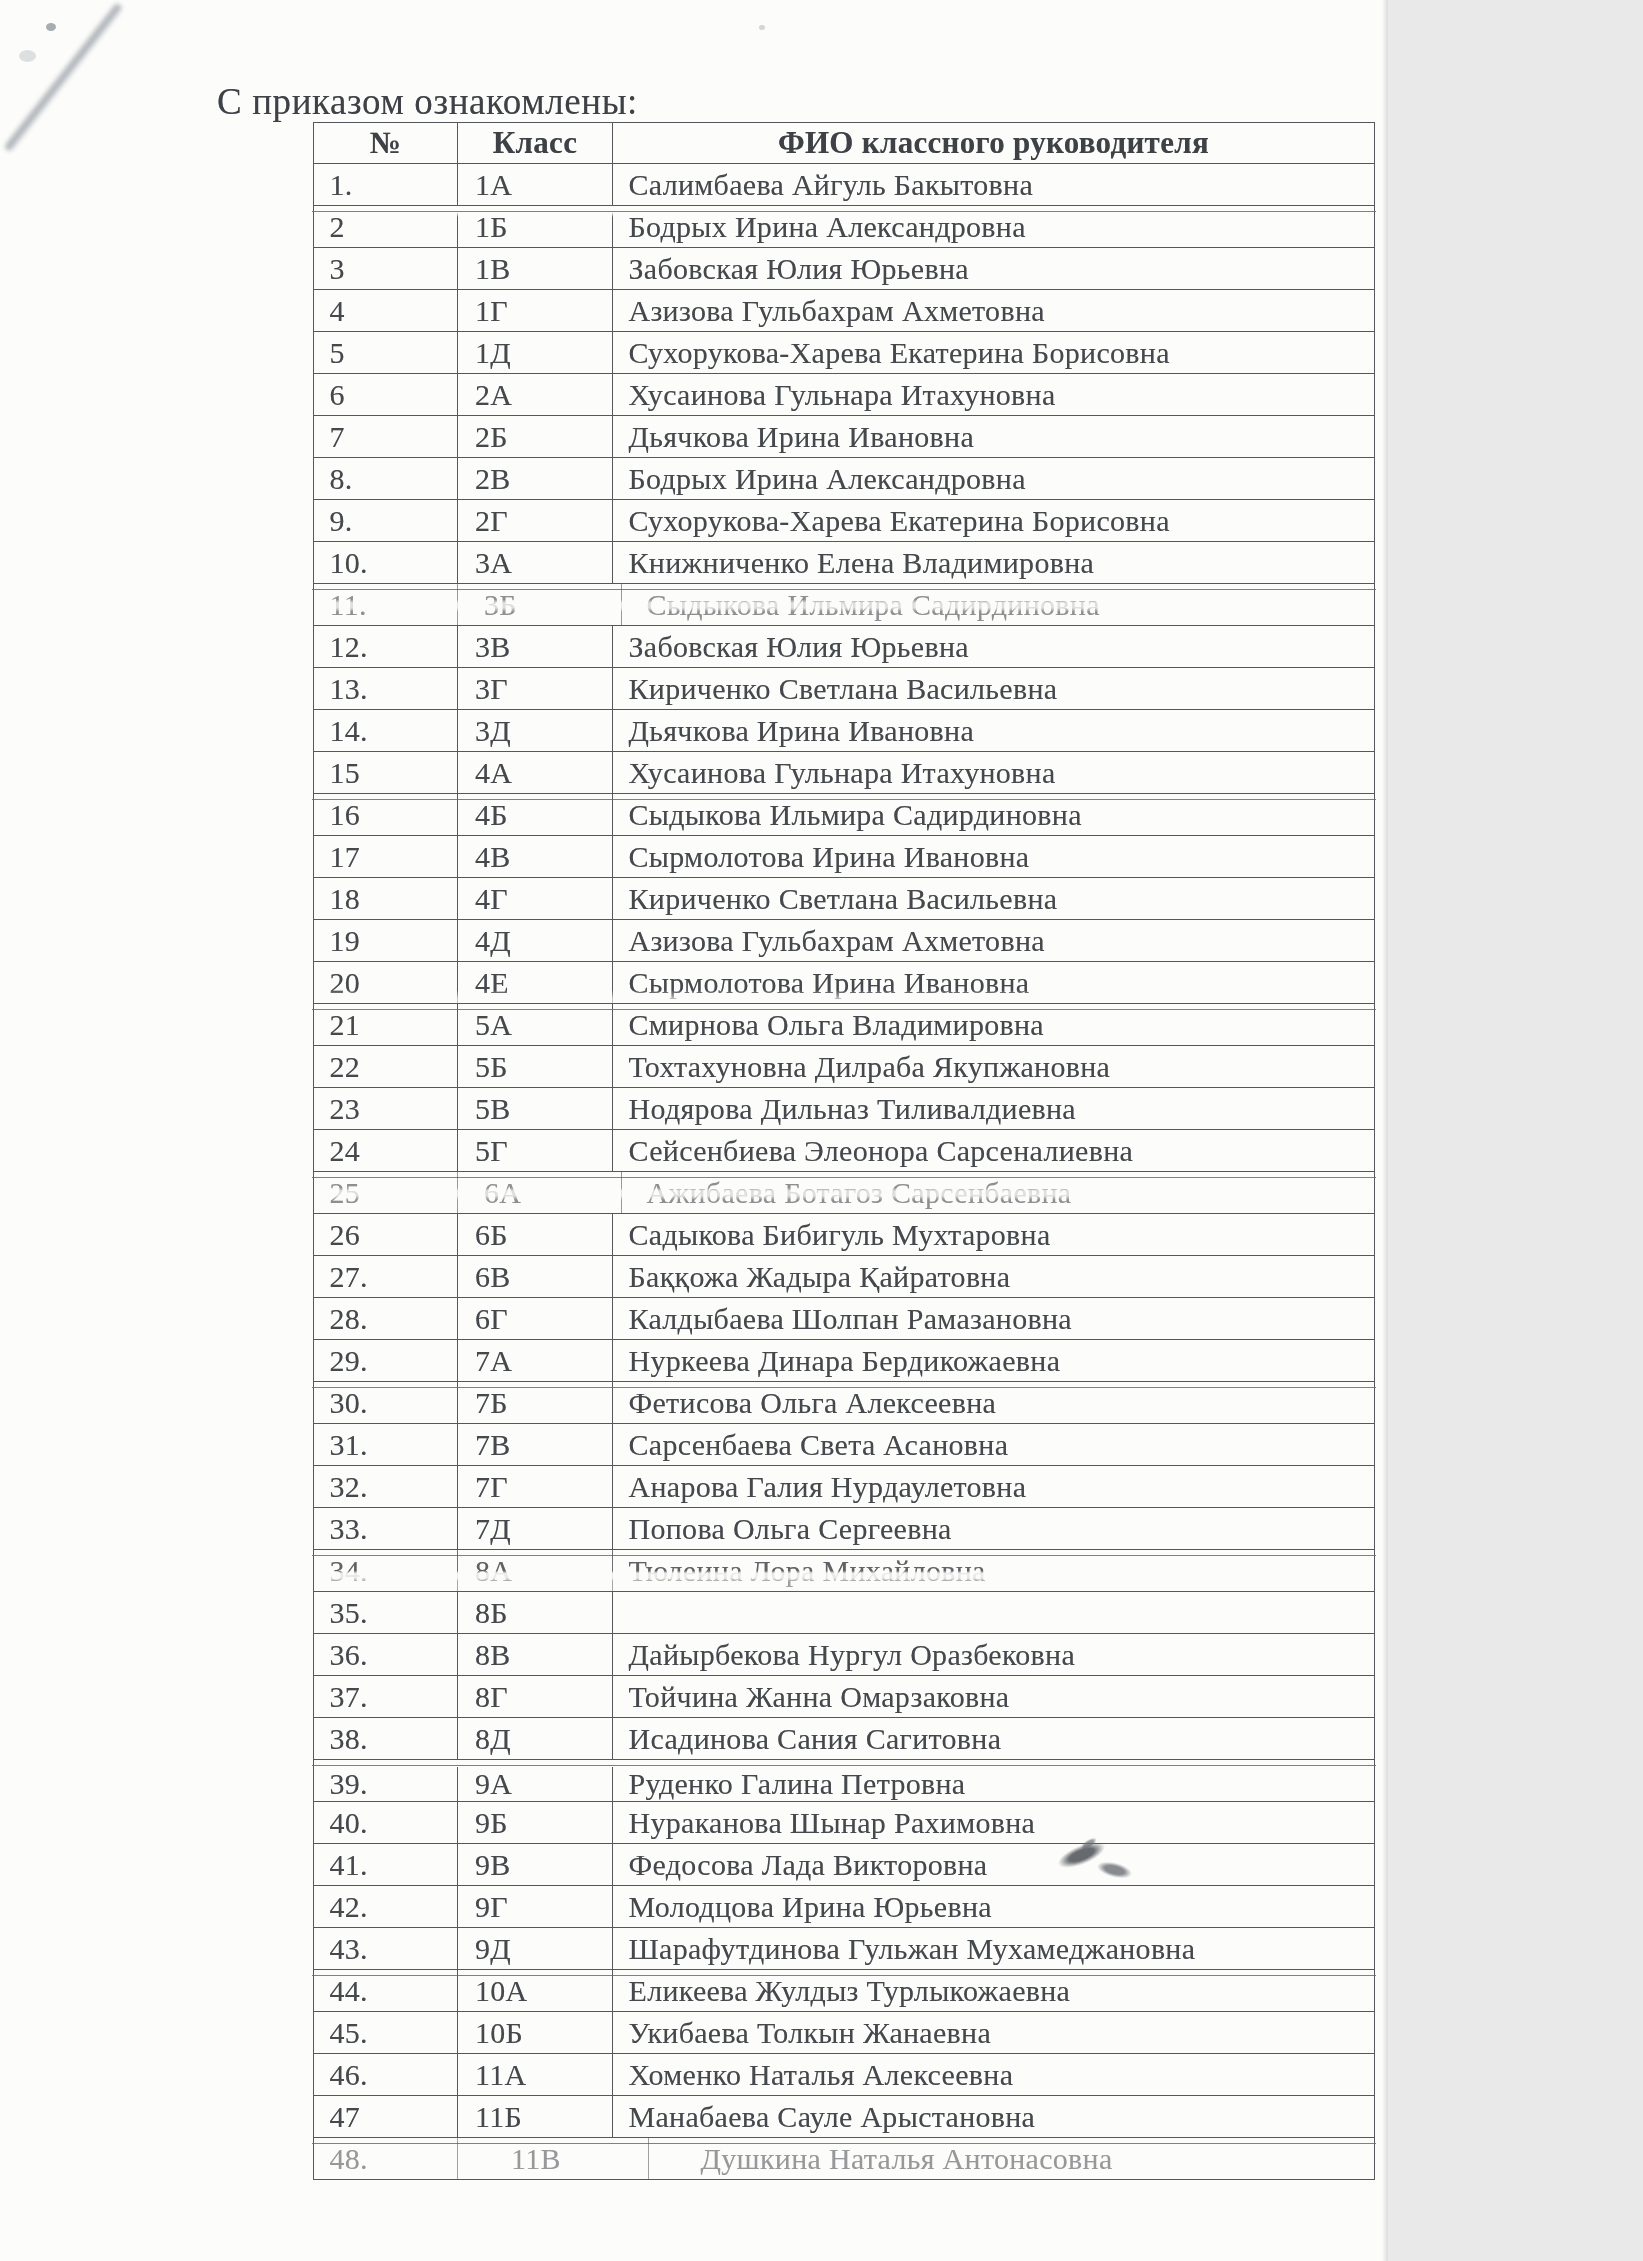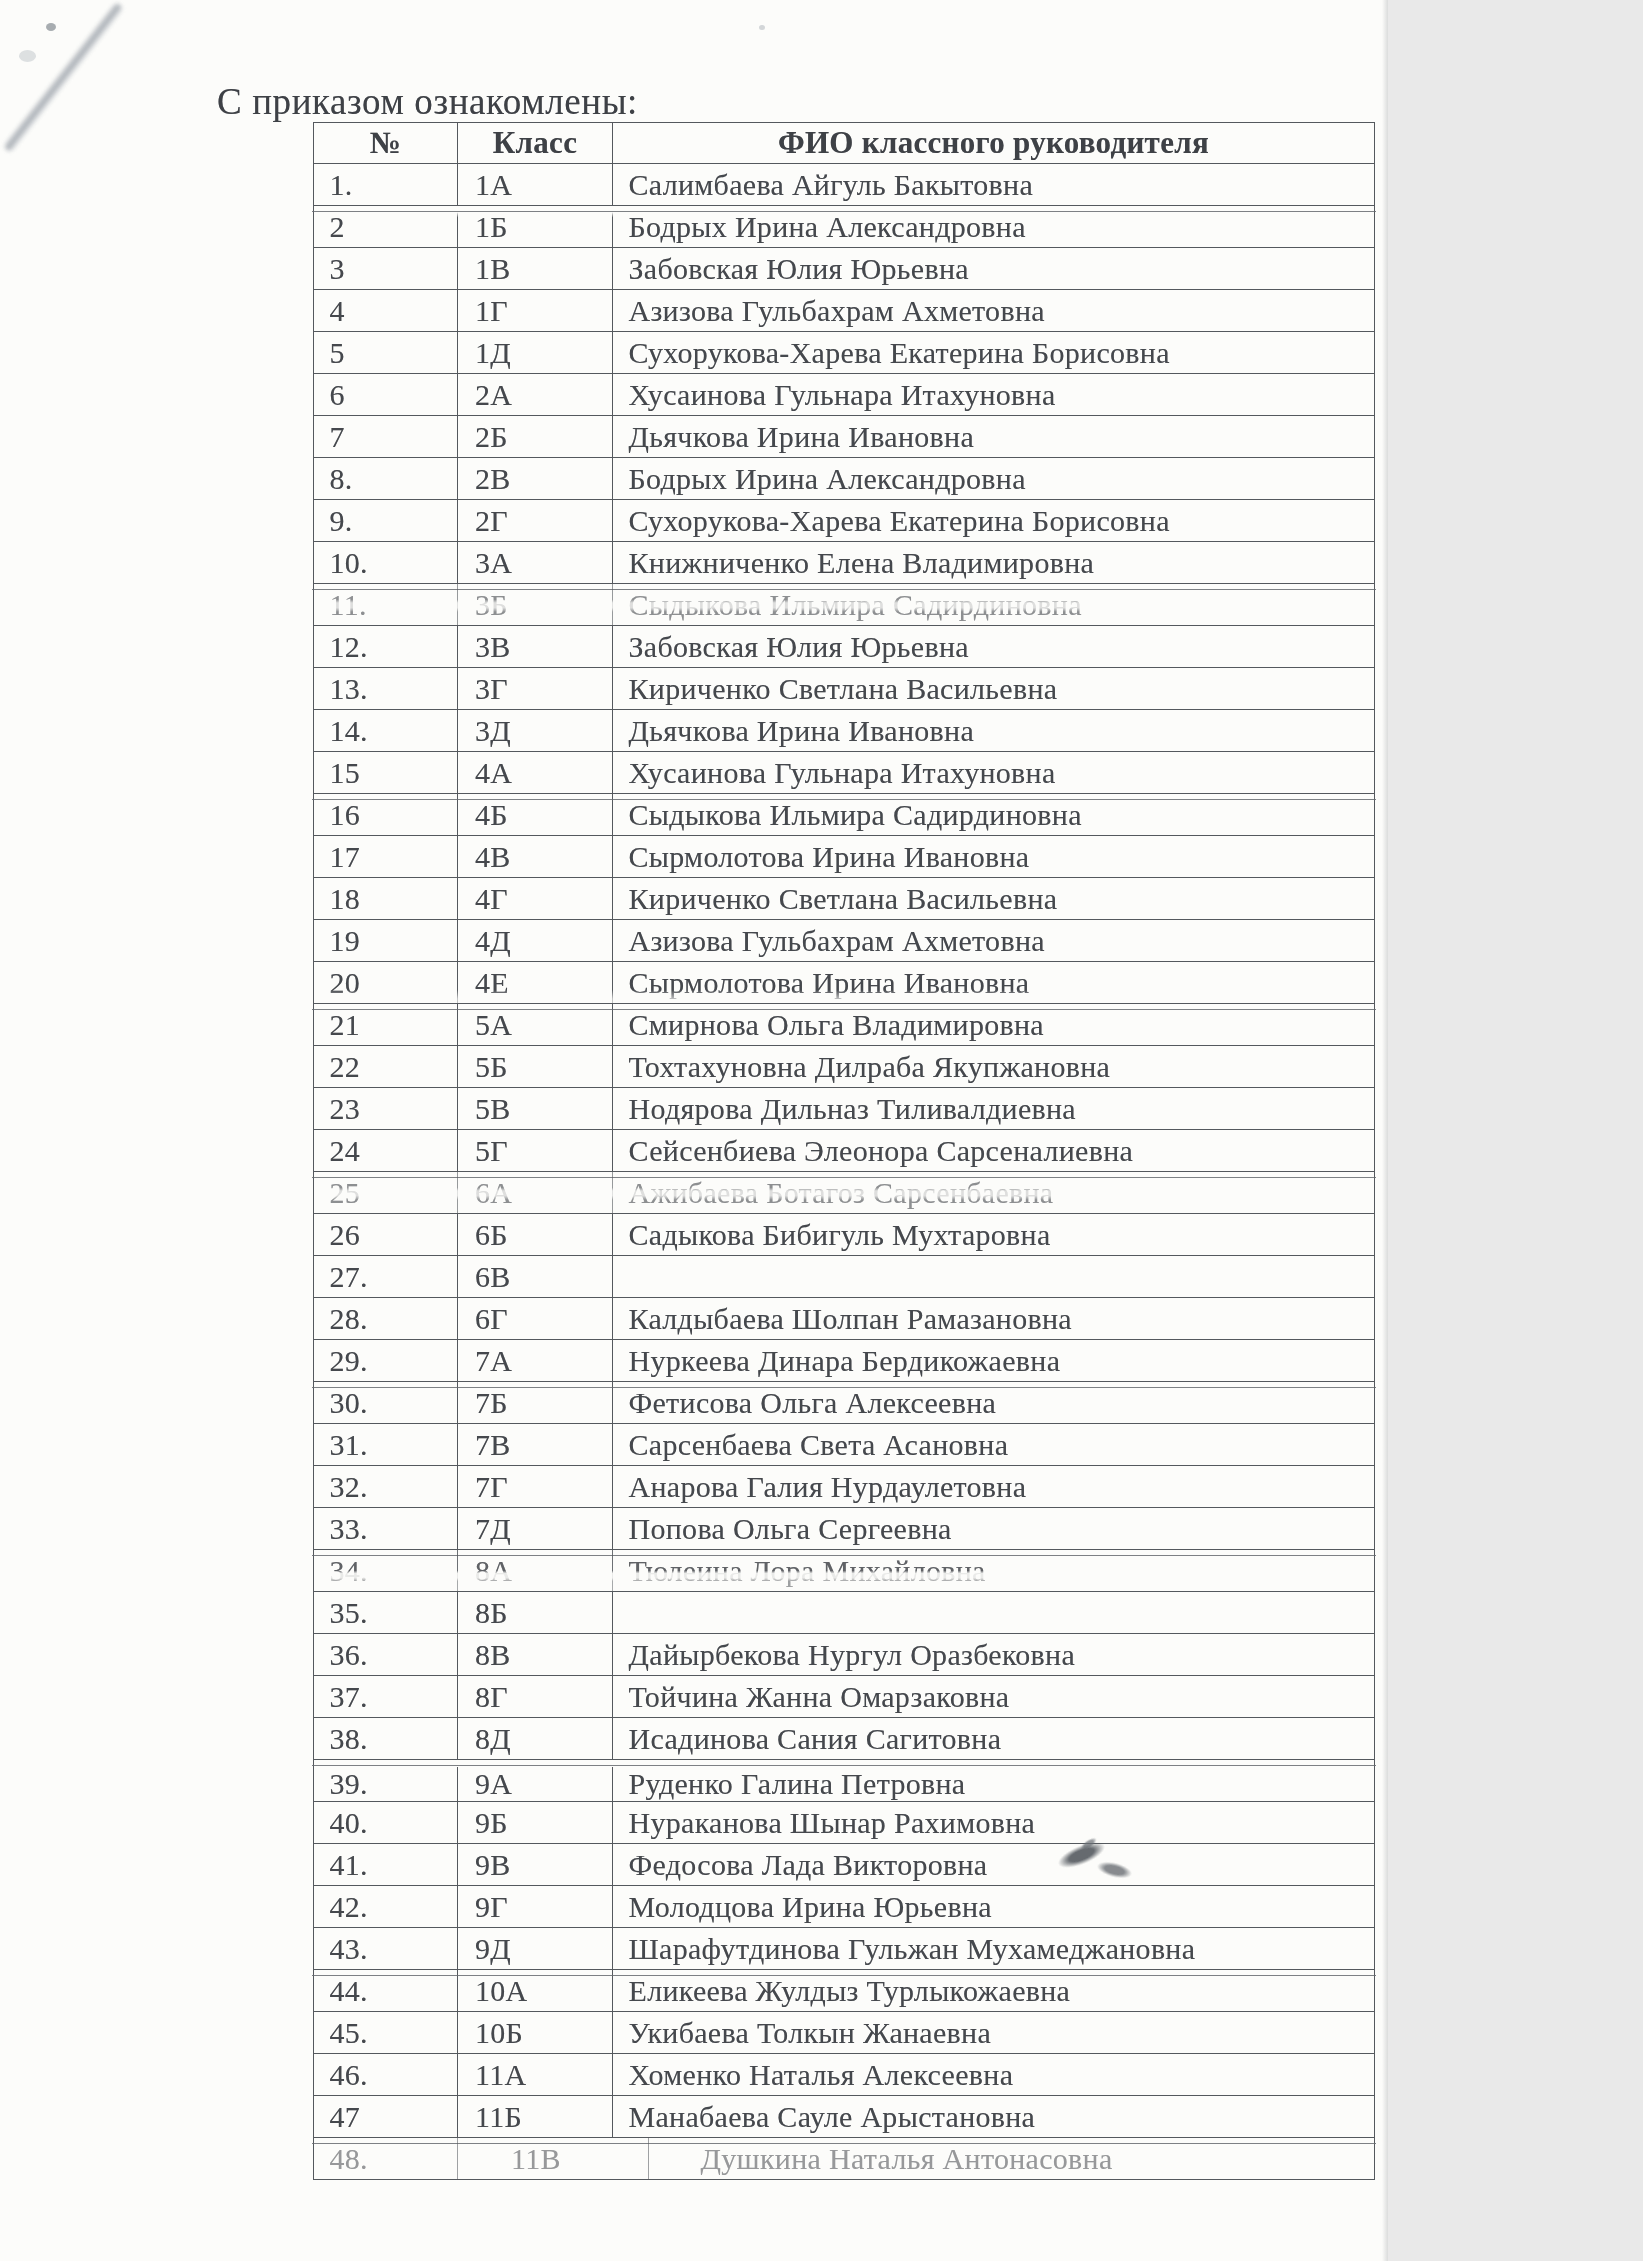--- a/index.html
+++ b/index.html
@@ -99,20 +99,21 @@
   .clip-top-light{
     -webkit-mask-image:linear-gradient(180deg,transparent 0 7%,#000 17%);
             mask-image:linear-gradient(180deg,transparent 0 7%,#000 17%);
             align-items:flex-end;
   }
   .faded{opacity:.55;filter:blur(0.4px);gap:36px;}
   .faded-strike{
     opacity:.6;filter:blur(0.3px);
     -webkit-mask-image:linear-gradient(180deg,#000 0 38%,rgba(0,0,0,.28) 46% 58%,#000 68% 100%);
             mask-image:linear-gradient(180deg,#000 0 38%,rgba(0,0,0,.28) 46% 58%,#000 68% 100%);
+            gap:9px;
   }
   .smear-bottom{
     opacity:.85;
     -webkit-mask-image:linear-gradient(180deg,#000 0 50%,rgba(0,0,0,.12) 57% 68%,rgba(0,0,0,.6) 76% 100%);
             mask-image:linear-gradient(180deg,#000 0 50%,rgba(0,0,0,.12) 57% 68%,rgba(0,0,0,.6) 76% 100%);
             text-align:center;
   }
   .fade-bottom{
     -webkit-mask-image:linear-gradient(180deg,#000 0 68%,rgba(0,0,0,.35) 90% 100%);
             mask-image:linear-gradient(180deg,#000 0 68%,rgba(0,0,0,.35) 90% 100%);
@@ -320,20 +321,21 @@
           <div class="rc">
             <div class="cell c-num">26</div>
             <div class="cell c-cls">6Б</div>
             <div class="cell c-name">Садыкова Бибигуль Мухтаровна</div>
           </div>
         </div>
         <div class="row">
           <div class="rc">
             <div class="cell c-num">27.</div>
             <div class="cell c-cls">6В</div>
+            <div class="cell c-name">Баққожа Жадыра Қайратовна</div>
           </div>
         </div>
         <div class="row">
           <div class="rc">
             <div class="cell c-num">28.</div>
             <div class="cell c-cls">6Г</div>
             <div class="cell c-name">Калдыбаева Шолпан Рамазановна</div>
           </div>
         </div>
         <div class="row">

